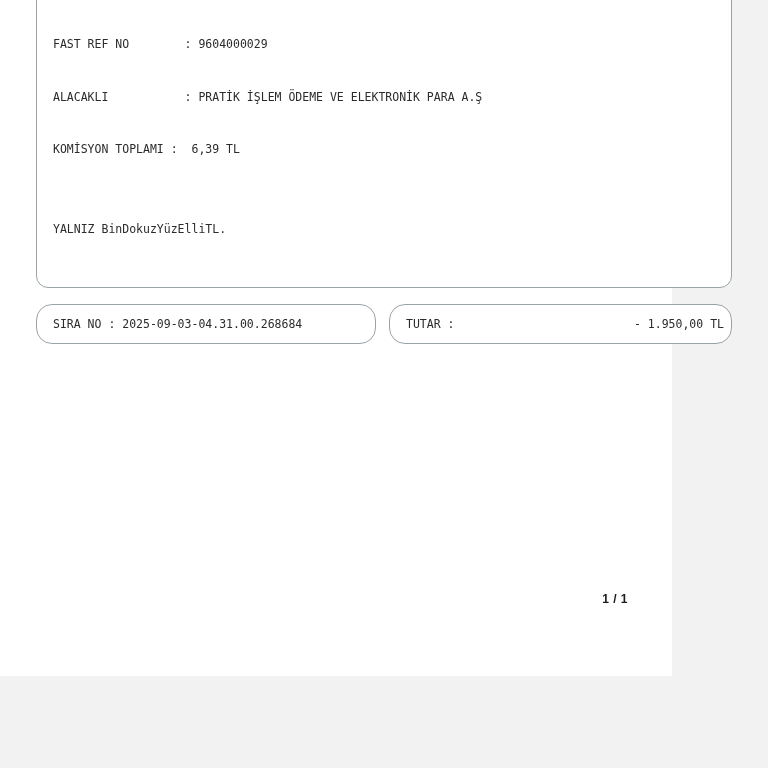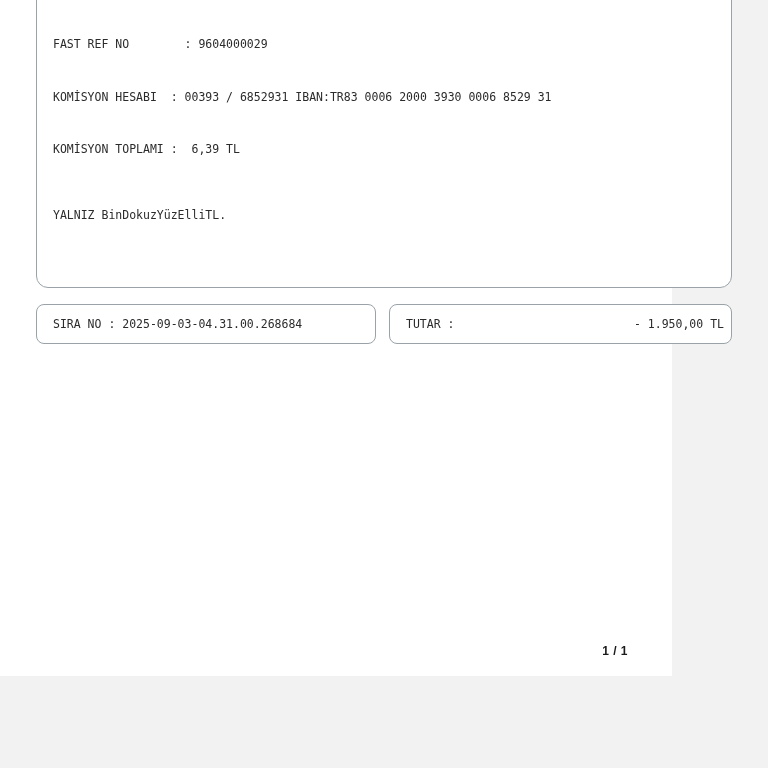--- a/index.html
+++ b/index.html
@@ -41,39 +41,39 @@
     color: #2b2b2b;
     white-space: pre;
   }
   .detail-row {
     display: block;
     white-space: pre;
   }
   .amount-words {
     position: absolute;
     left: 16px;
-    top: 386px;
+    top: 400px;
     font-size: 11.5px;
     line-height: 17.5px;
     color: #2b2b2b;
     white-space: pre;
   }
   .footer-row {
     position: absolute;
     left: 0;
     top: 304px;
     width: 768px;
     height: 40px;
   }
   .footer-box {
     position: absolute;
     top: 0;
     height: 40px;
     border: 1px solid #9aa3a8;
-    border-radius: 8px;
+    border-radius: 16px;
     box-sizing: border-box;
     background: #ffffff;
   }
   .footer-box.left {
     left: 36px;
     width: 340px;
   }
   .footer-box.right {
     left: 389px;
     width: 343px;
@@ -89,38 +89,38 @@
   .footer-text.amount {
     left: auto;
     right: 7px;
   }
   .footer-text.amount-label {
     left: 16px;
   }
   .page-number {
     position: absolute;
     right: 44px;
-    top: 644px;
+    top: 592px;
     font-size: 12px;
     font-weight: bold;
     color: #1a1a1a;
     font-family: "Liberation Sans", sans-serif;
     letter-spacing: 0.5px;
   }
 </style>
 </head>
 <body>
 
 <div class="page">
 
   <div class="receipt-box">
 
     <div class="detail-lines">
       <span class="detail-row">FAST REF NO        : 9604000029</span>
-      <span class="detail-row">KOMİSYON HESABI  : 00393 / 6852931 IBAN:TR83 0006 2000 3930 0006 8529 31</span>
+      <span class="detail-row">ALACAKLI           : PRATİK İŞLEM ÖDEME VE ELEKTRONİK PARA A.Ş</span>
       <span class="detail-row">KOMİSYON TOPLAMI :  6,39 TL</span>
     </div>
 
     <div class="amount-words">YALNIZ BinDokuzYüzElliTL.</div>
 
   </div>
 
   <div class="footer-row">
     <div class="footer-box left">
       <span class="footer-text">SIRA NO : 2025-09-03-04.31.00.268684</span>

